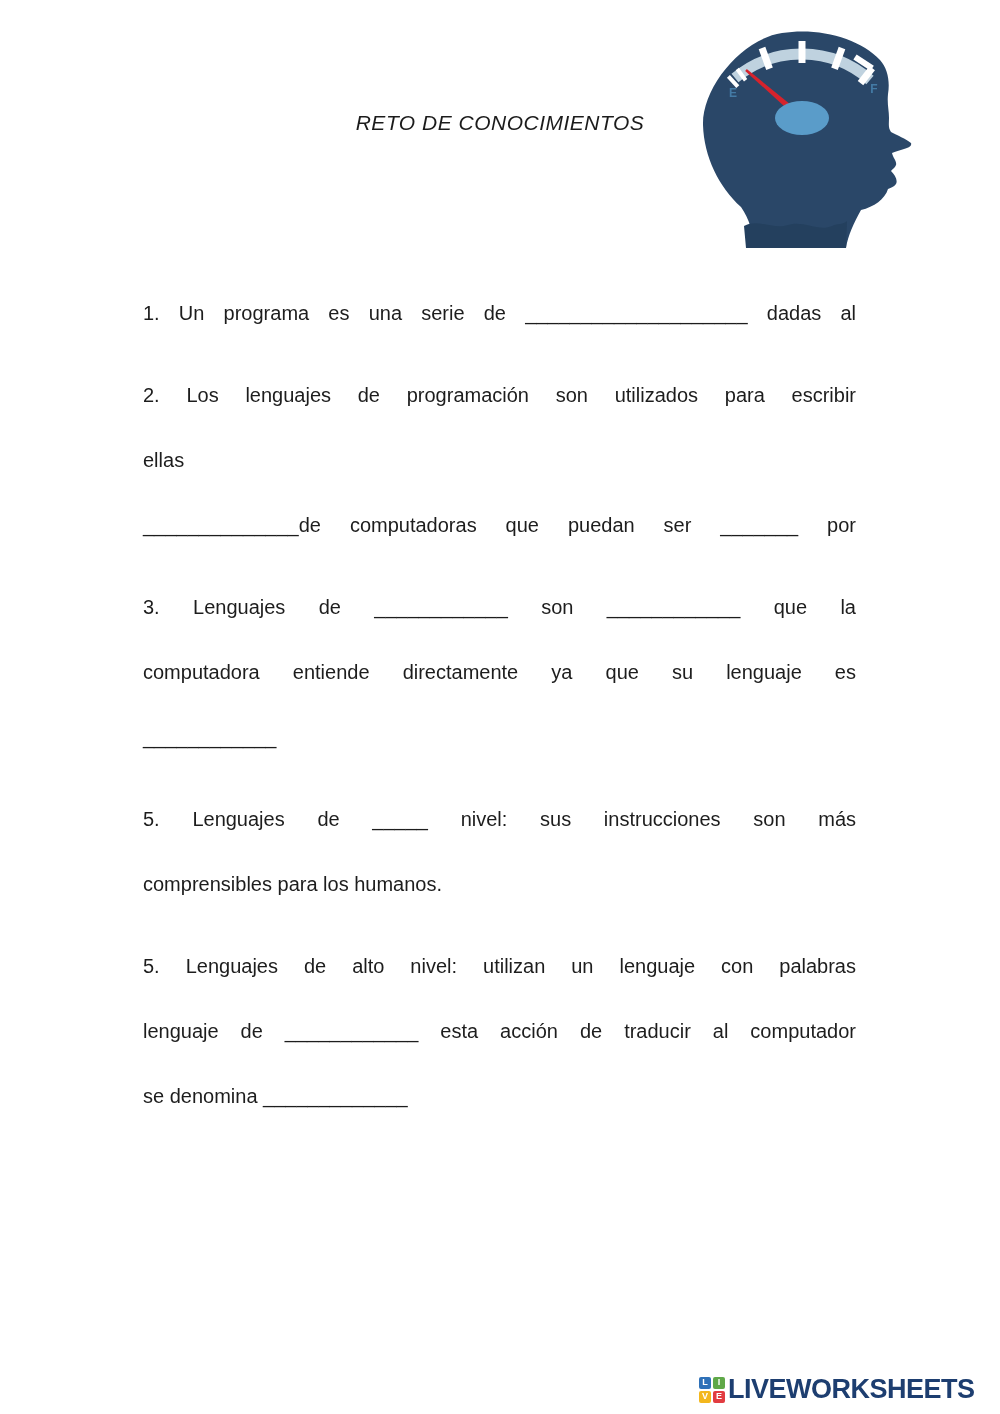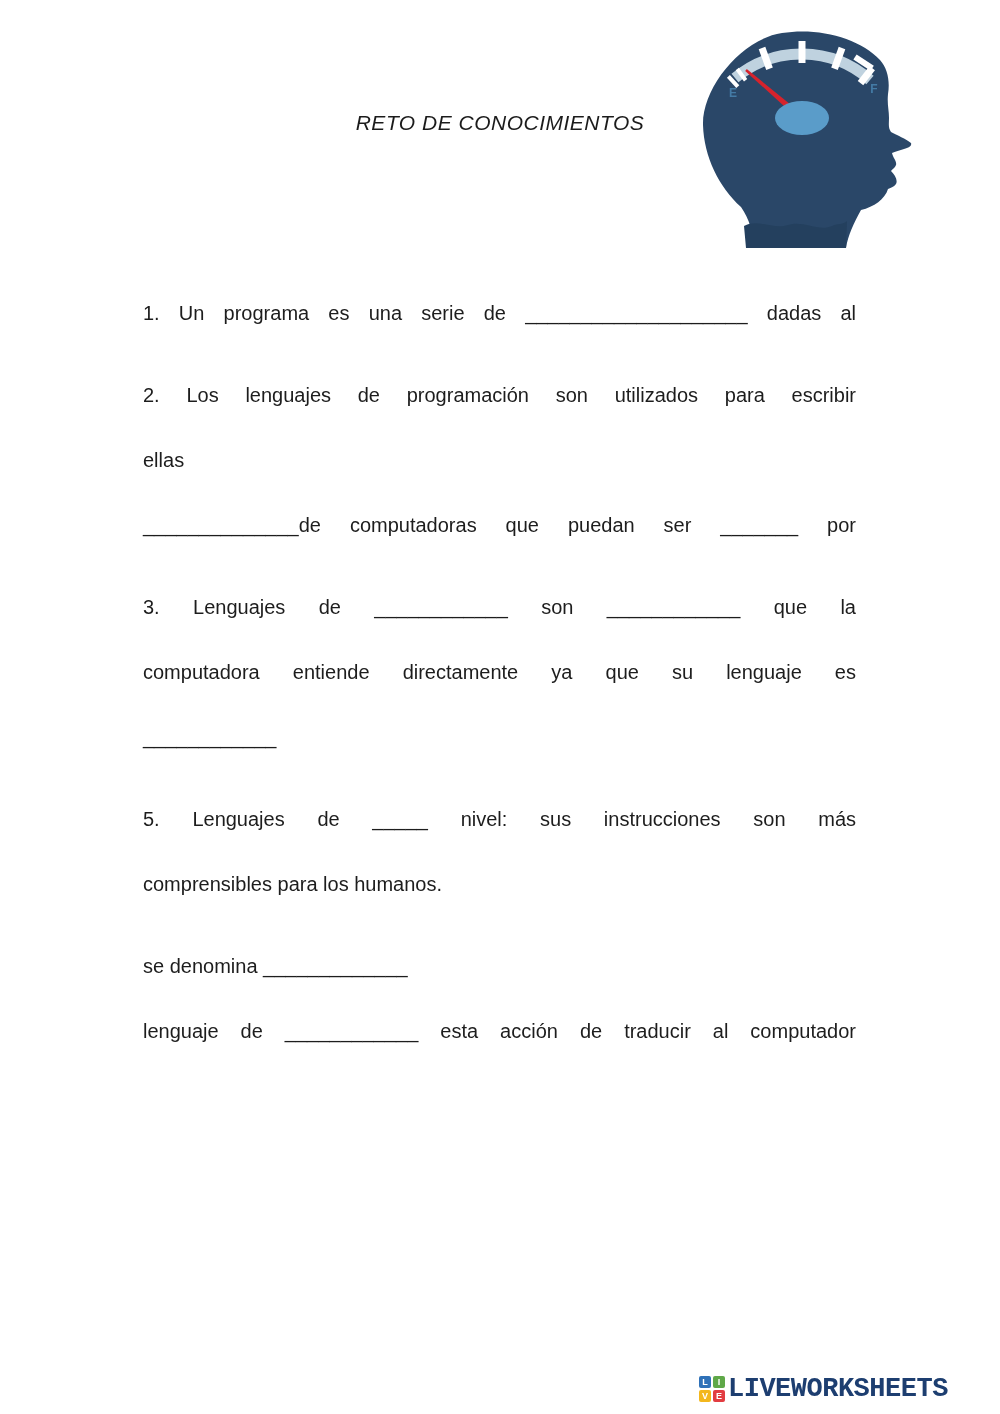--- a/index.html
+++ b/index.html
@@ -24,21 +24,21 @@
   }
   .sq {
     display:flex; align-items:center; justify-content:center;
     color:#ffffff; font-size:9px; font-weight:bold; border-radius:2px; line-height:1;
   }
   .sq-l { background:#2f71b8; }
   .sq-i { background:#5fa848; }
   .sq-v { background:#f3b71d; }
   .sq-e { background:#e23c41; }
   .brand {
-    font-size:27px; font-weight:bold; color:#1d3e70; letter-spacing:-0.5px;font-family:Liberation Mono, monospace;
+    font-size:27px; font-weight:bold; color:#1d3e70; letter-spacing:-0.5px;
   }
   .gauge-letter { font-family:"Liberation Sans", sans-serif; font-size:12px; font-weight:bold; fill:#447ba6; }
 </style>
 </head>
 <body>
 
 <div class="page">
 
   <div class="title">RETO DE CONOCIMIENTOS</div>
 
@@ -108,22 +108,23 @@
       <div class="line j">computadora entiende directamente ya que su lenguaje es</div>
       <div class="line">____________</div>
     </div>
 
     <div class="question">
       <div class="line j">5. Lenguajes de _____ nivel: sus instrucciones son más</div>
       <div class="line">comprensibles para los humanos.</div>
     </div>
 
     <div class="question">
+      <div class="line j">5. Lenguajes de alto nivel: utilizan un lenguaje con palabras</div>
+      <div class="line j">lenguaje de ____________ esta acción de traducir al computador</div>
       <div class="line">se denomina _____________</div>
-      <div class="line j">lenguaje de ____________ esta acción de traducir al computador</div>
     </div>
 
   </div>
 
   <div class="footer">
     <div class="logo-grid">
       <span class="sq sq-l">L</span>
       <span class="sq sq-i">I</span>
       <span class="sq sq-v">V</span>
       <span class="sq sq-e">E</span>

